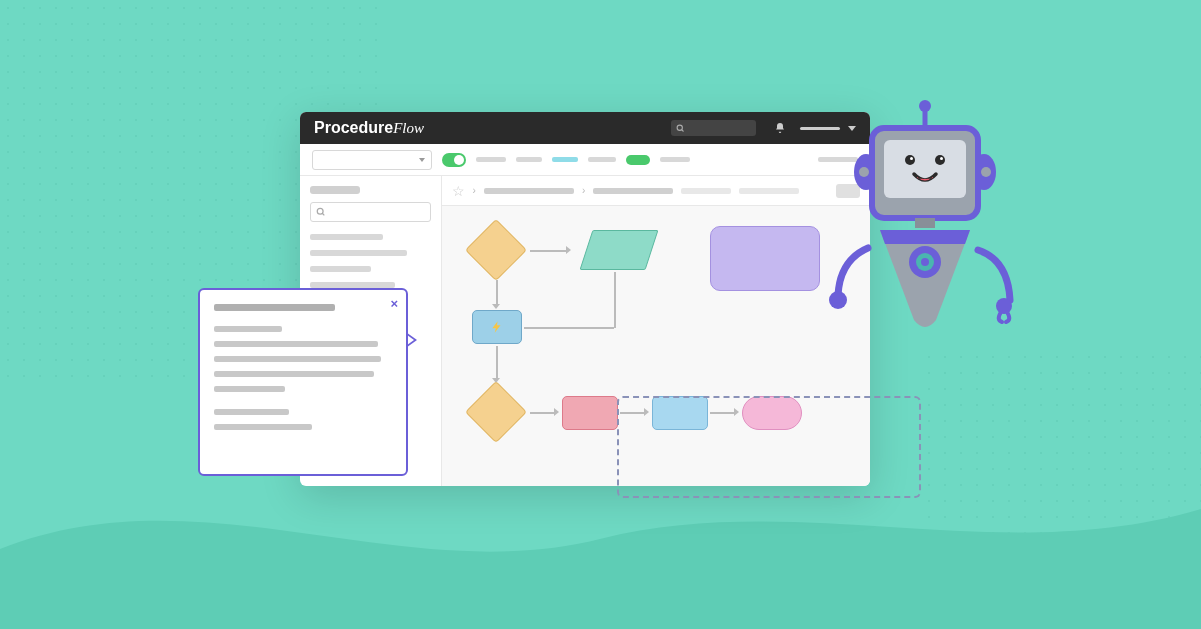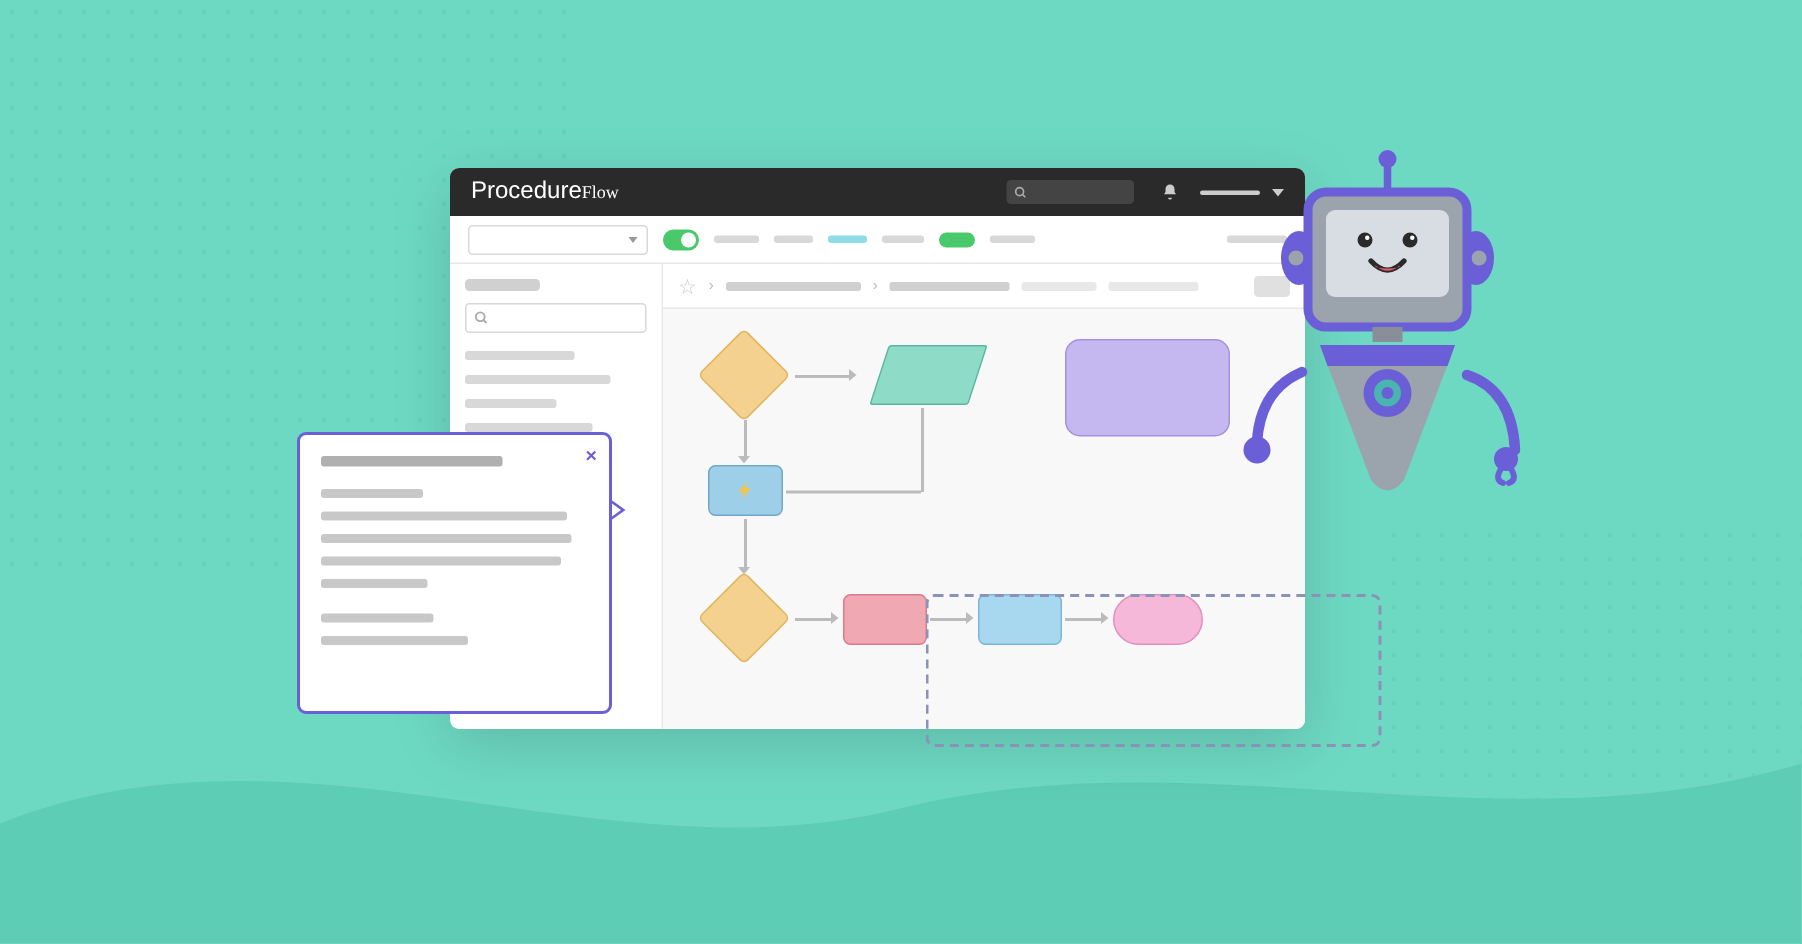--- a/index.html
+++ b/index.html
@@ -2,22 +2,22 @@
 <html><head>
 <meta charset="utf-8">
 <style>
 *{box-sizing:border-box;margin:0;padding:0}
 body{width:1201px;height:629px;background:#6ed9c3;position:relative;overflow:hidden;font-family:-apple-system,BlinkMacSystemFont,sans-serif}
 .dots-tl{position:absolute;top:0;left:0;width:380px;height:380px;background-image:radial-gradient(circle,#5ec9b3 1.5px,transparent 1.5px);background-size:16px 16px;opacity:0.5}
 .dots-br{position:absolute;bottom:0;right:0;width:280px;height:280px;background-image:radial-gradient(circle,#5ec9b3 1.5px,transparent 1.5px);background-size:16px 16px;opacity:0.5}
 .wave{position:absolute;bottom:0;left:0;width:100%;height:180px}
 .app-window{position:absolute;left:300px;top:112px;width:570px;background:#fff;border-radius:6px;overflow:hidden;box-shadow:0 10px 40px rgba(0,0,0,0.15)}
 .titlebar{background:#2a2a2a;height:32px;display:flex;align-items:center;padding:0 14px;color:#fff}
-.brand{font-family:Georgia,serif;font-size:12px}
-.brand-pre{font-style:normal;font-family:-apple-system,sans-serif;font-weight:400}
+.brand{font-style:italic;font-family:Georgia,serif;font-size:15px}
+.brand-pre{font-style:normal;font-family:-apple-system,sans-serif;font-weight:700}
 .titlebar-spacer{flex:1}
 .titlebar-search{width:85px;height:16px;background:#444;border-radius:3px;display:flex;align-items:center;padding-left:5px;margin-right:18px}
 .titlebar-search svg{width:9px;height:9px}
 .bell{margin-right:14px}
 .menu-line{width:40px;height:3px;background:#ccc;border-radius:2px;margin-right:8px}
 .caret{width:0;height:0;border-left:4px solid transparent;border-right:4px solid transparent;border-top:5px solid #ccc}
 .toolbar{height:32px;border-bottom:1px solid #e8e8e8;display:flex;align-items:center;padding:0 12px;gap:10px}
 .dropdown{width:120px;height:20px;border:1px solid #d8d8d8;border-radius:3px;display:flex;align-items:center;justify-content:flex-end;padding-right:6px}
 .dropdown-caret{width:0;height:0;border-left:3px solid transparent;border-right:3px solid transparent;border-top:4px solid #999}
 .toggle{width:24px;height:14px;background:#4ac96c;border-radius:7px;position:relative}

